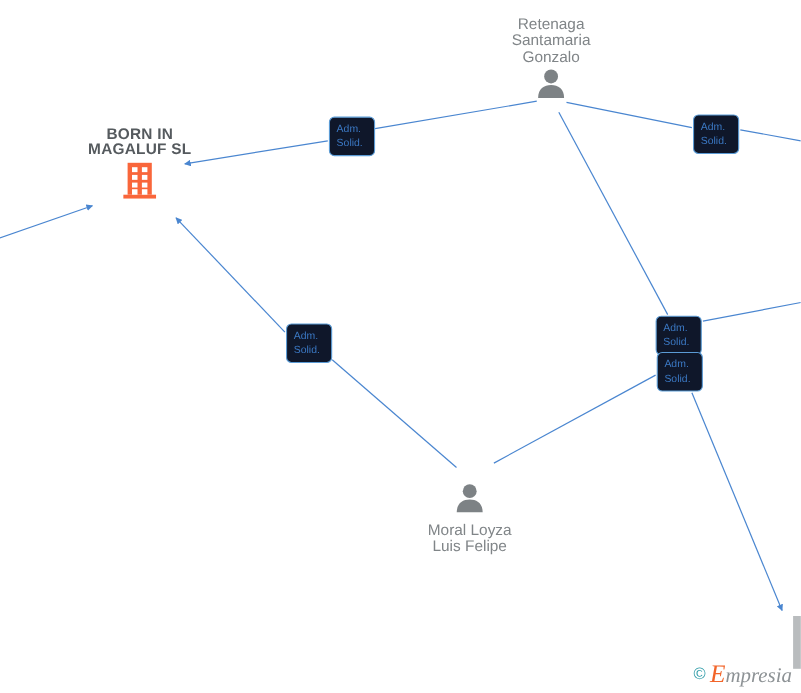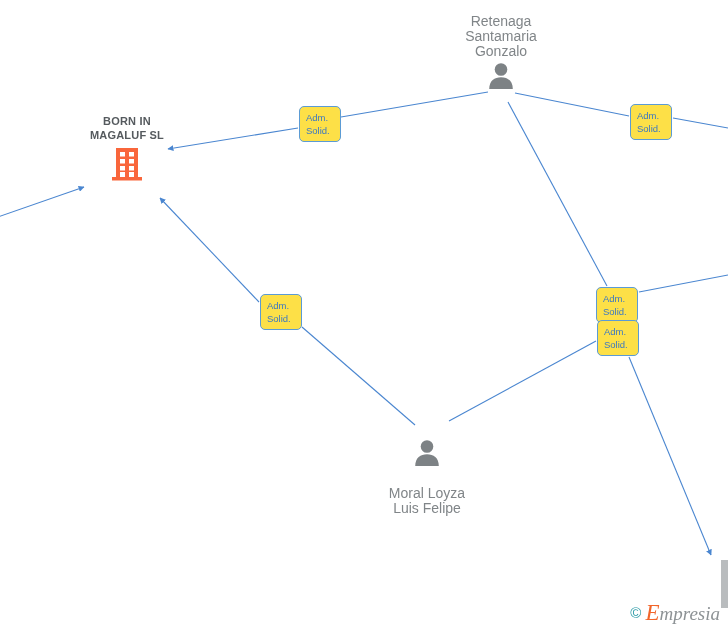--- a/index.html
+++ b/index.html
@@ -15,39 +15,39 @@
     position:absolute;left:0;top:0;width:728px;height:630px;
     background:#ffffff;
   }
   svg.edges{position:absolute;left:0;top:0;width:728px;height:630px;}
 
   
   .node{position:absolute;}
 
   .company-node{width:160px;text-align:center;}
   .company-label{
-    font-size:11px;font-weight:bold;color:#555a5e;
+    font-size:14px;font-weight:bold;color:#555a5e;
     line-height:14px;letter-spacing:.2px;white-space:pre-line;
   }
   .company-icon{display:block;margin:5px auto 0;}
 
   .person-node{width:150px;text-align:center;}
   .person-label{
     font-size:14px;color:#808588;line-height:15px;white-space:pre-line;
   }
   .person-icon{display:block;margin:2px auto 0;}
 
   
   .edge-label{
     position:absolute;
     box-sizing:border-box;
     width:42px;height:36px;
     border:1px solid #5b9bd5;
     border-radius:5px;
-    background:#fde047;
+    background:#0f172a;
     color:#3b78c3;
     font-size:9.5px;
     line-height:13px;
     padding:4px 0 0 6px;
     text-align:left;
     white-space:pre-line;
   }
 
   
   .watermark{
@@ -121,21 +121,21 @@
       <circle cx="14" cy="8.5" r="6.3" fill="#7d8285"></circle>
       <path d="M 2.2 28 C 2.2 19.6 7.6 16.2 14 16.2 C 20.4 16.2 25.8 19.6 25.8 28 Z" fill="#7d8285"></path>
     </svg>
   </div>
 
   <div class="node person-node" style="left:352px;top:436px;">
     <svg class="person-icon" width="28" height="28" viewBox="0 0 28 28" xmlns="http://www.w3.org/2000/svg">
       <circle cx="14" cy="8.5" r="6.3" fill="#7d8285"></circle>
       <path d="M 2.2 28 C 2.2 19.6 7.6 16.2 14 16.2 C 20.4 16.2 25.8 19.6 25.8 28 Z" fill="#7d8285"></path>
     </svg>
-    <div class="person-label" style="margin-top:20px;">Moral Loyza
+    <div class="person-label" style="margin-top:8px;">Moral Loyza
 Luis Felipe</div>
   </div>
 
   <div class="edge-label" style="left:299px;top:106px;">Adm.
 Solid.</div>
 
   <div class="edge-label" style="left:630px;top:104px;">Adm.
 Solid.</div>
 
   <div class="edge-label" style="left:260px;top:294px;">Adm.

